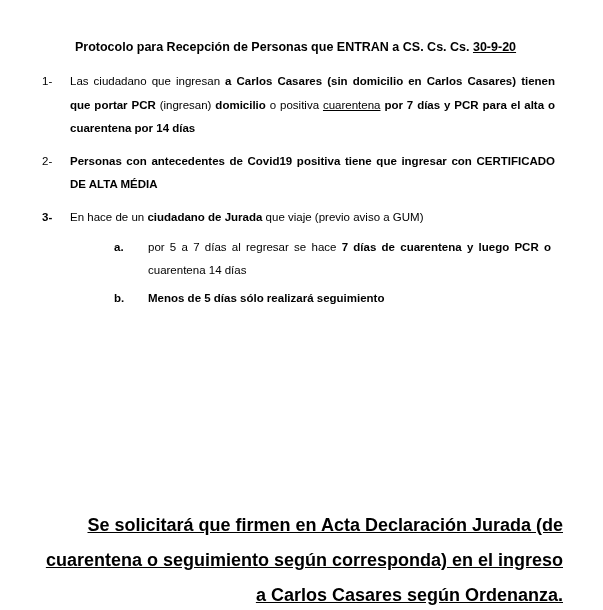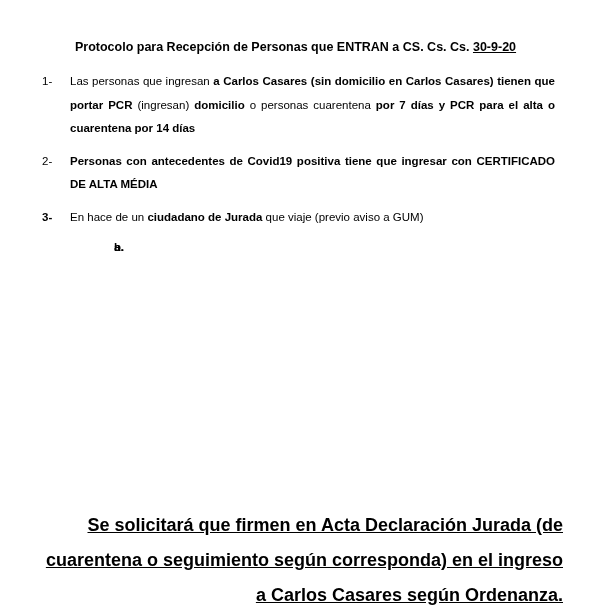--- a/index.html
+++ b/index.html
@@ -52,21 +52,21 @@
     top: 0;
     width: 24px;
     text-align: left;
     font-size: 11.5px;
     line-height: 2.05;
   }
   li.item.bold-marker > .marker {
     font-weight: bold;
   }
   .b { font-weight: bold; }
-  .u { }
+  .u { text-decoration: underline; }
   ol.sub {
     list-style: none;
     margin: 6px 0 0 0;
     padding: 0;
   }
   li.subitem {
     position: relative;
     padding-left: 34px;
     margin-bottom: 4px;
     font-size: 11.5px;
@@ -101,25 +101,25 @@
 </head>
 <body>
 
 <div class="page">
 
   <h1 class="doc-title">
     <span>Protocolo para Recepción de Personas que ENTRAN a CS. Cs. Cs. </span><span class="date">30-9-20</span>
   </h1>
 
   <ol class="outline" id="outline">
-      <li class="item"><span class="marker">1-</span><span><span>Las personas que ingresan </span><span class="b">a Carlos Casares (sin domicilio en Carlos Casares) tienen que portar PCR </span><span>(ingresan) </span><span class="b">domicilio </span><span>o personas </span><span class="u">cuarentena</span><span class="b"> por  7 días y PCR para el alta o cuarentena por 14 días</span></span></li>
+      <li class="item"><span class="marker">1-</span><span><span>Las ciudadano que ingresan </span><span class="b">a Carlos Casares (sin domicilio en Carlos Casares) tienen que portar PCR </span><span>(ingresan) </span><span class="b">domicilio </span><span>o positiva </span><span class="u">cuarentena</span><span class="b"> por  7 días y PCR para el alta o cuarentena por 14 días</span></span></li>
       <li class="item"><span class="marker">2-</span><span><span class="b">Personas con antecedentes de Covid19 positiva tiene que ingresar con CERTIFICADO DE ALTA MÉDIA</span></span></li>
       <li class="item bold-marker"><span class="marker">3-</span><span><span>En hace de un </span><span class="b">ciudadano de Jurada </span><span>que viaje (previo aviso a GUM)</span></span><div class="sub-wrap">
           <ol class="sub">
-            <li class="subitem"><span class="marker">a.</span></li>
-            <li class="subitem"><span class="marker">b.</span></li>
+            <li class="subitem"><span class="marker">a.</span><span><span>por 5 a 7 días  al regresar se hace </span><span class="b">7 días de cuarentena y  luego PCR o </span><span>cuarentena 14 días</span></span></li>
+            <li class="subitem"><span class="marker">b.</span><span><span class="b">Menos de 5 días  sólo  realizará seguimiento</span></span></li>
           </ol>
         </div></li>
     </ol>
 
   <div class="footer-note">Se solicitará que firmen en Acta Declaración Jurada (de cuarentena o seguimiento según corresponda) en el ingreso a Carlos Casares según Ordenanza.</div>
 
 </div>
 
 </body></html>

